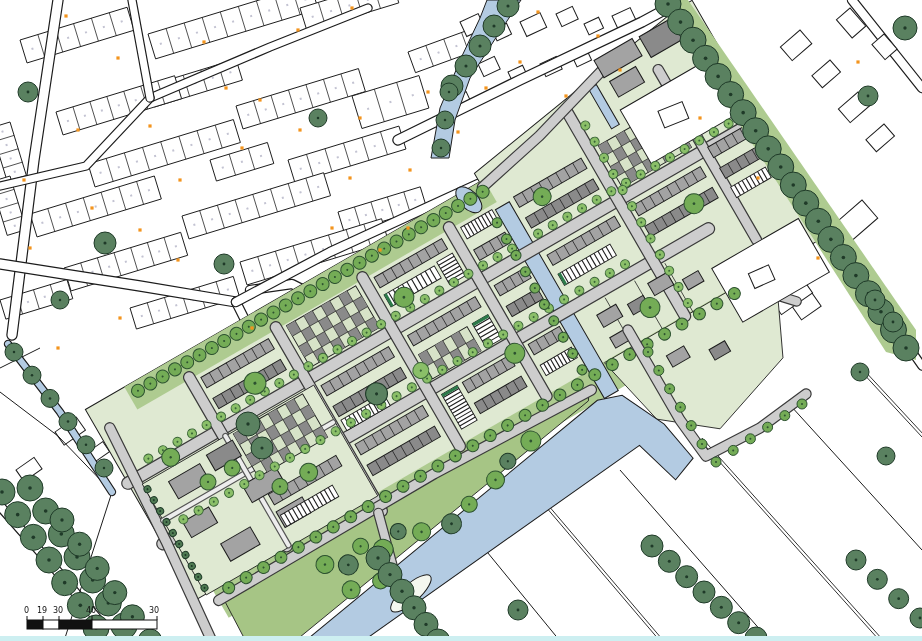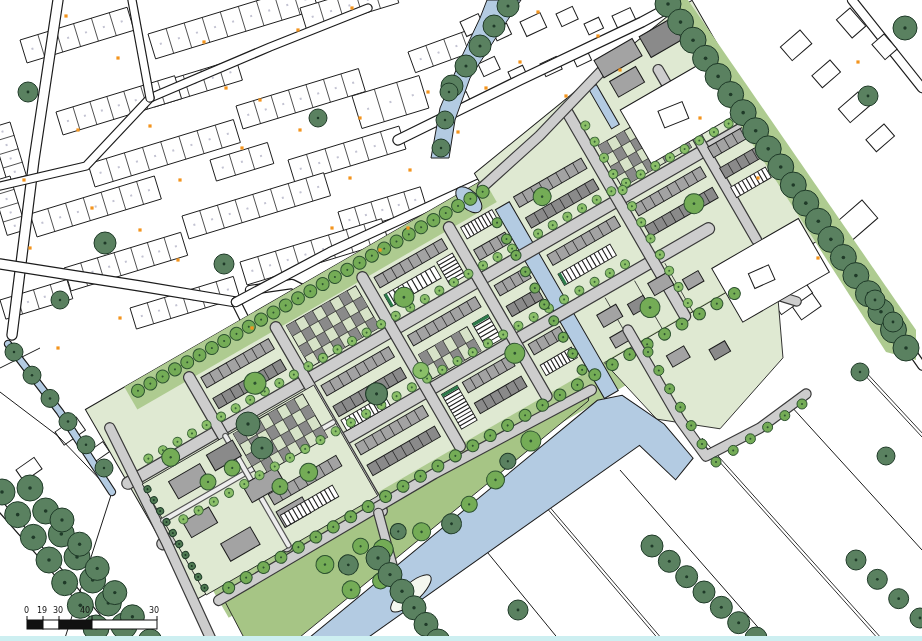--- a/index.html
+++ b/index.html
@@ -2,21 +2,21 @@
 <html><head>
 <meta charset="utf-8">
 <style>
   html,body{margin:0;padding:0;background:#fff;font-family:"Liberation Sans",sans-serif;}
   .stage{position:relative;width:922px;height:641px;overflow:hidden;background:#fff;}
   svg{display:block;position:absolute;left:0;top:0;}
   .scalebar-labels span{
     position:absolute;top:606px;font-size:8px;color:#111;
     font-family:"DejaVu Sans",sans-serif;letter-spacing:0;
   }
-  .sl0{left:24px}.sl1{left:37px}.sl2{left:53px}.sl3{left:80px}.sl4{left:149px}
+  .sl0{left:24px}.sl1{left:37px}.sl2{left:53px}.sl3{left:86px}.sl4{left:149px}
 </style>
 </head>
 <body>
 
 <div class="stage">
   <svg id="map" width="922" height="641" viewBox="0 0 922 641">
       <rect x="0" y="0" width="922" height="641" fill="#ffffff"></rect>
       <g>
         <g transform="rotate(-17 148 34)">
           <rect x="148" y="34" width="170" height="26" fill="#ffffff" stroke="#1c1c1c" stroke-width="0.9"></rect>

